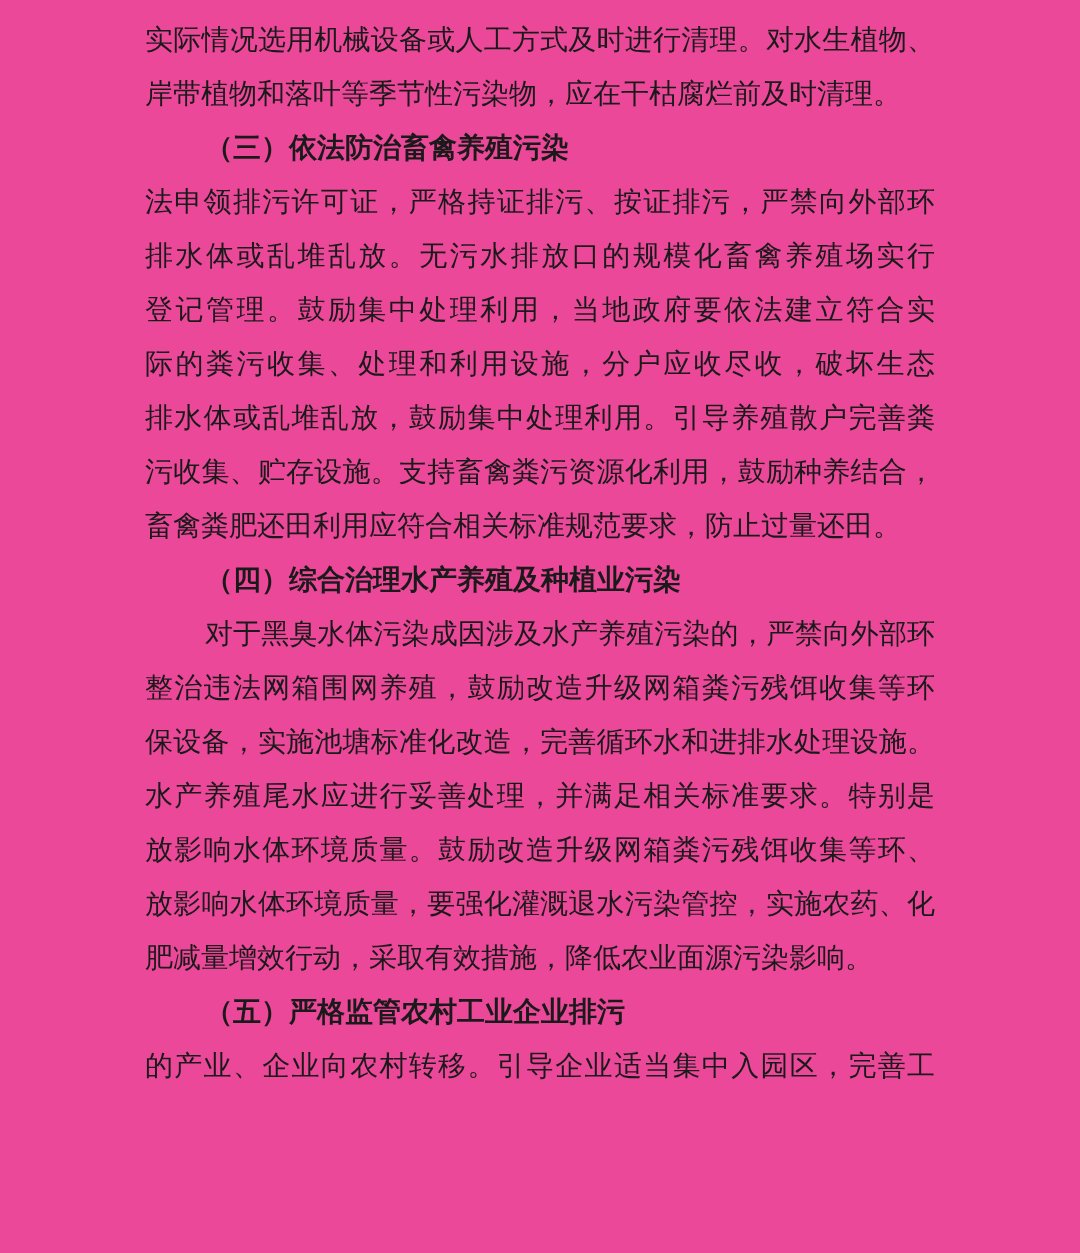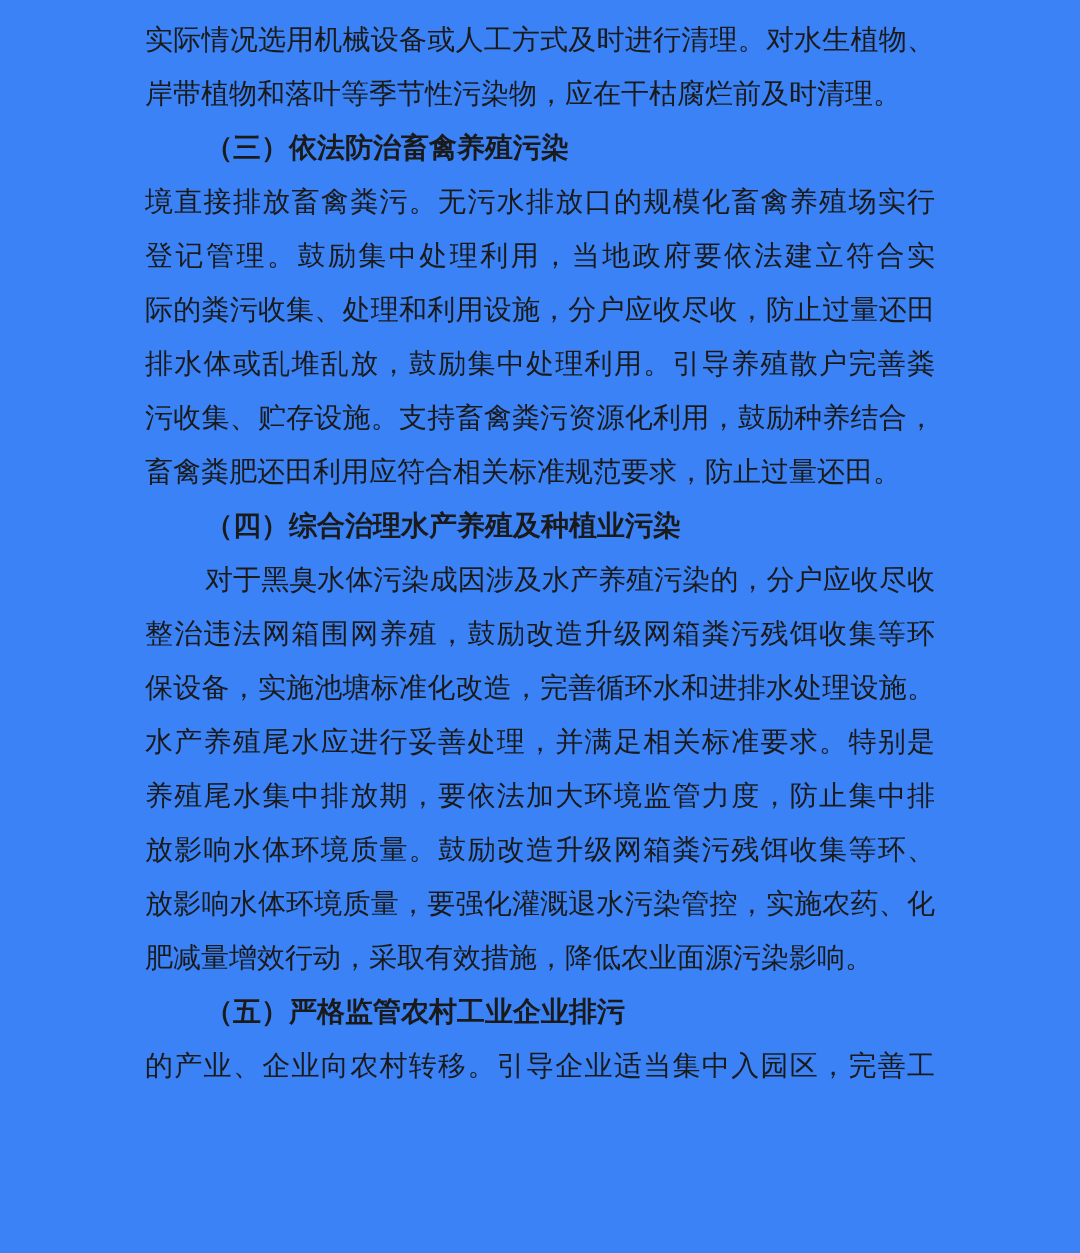--- a/index.html
+++ b/index.html
@@ -5,21 +5,21 @@
   * { box-sizing: border-box; }
   html, body {
     margin: 0;
     padding: 0;
     background: #ffffff;
   }
   .page {
     position: relative;
     width: 1080px;
     height: 1253px;
-    background: #3b82f6;
+    background: #ec4899;
     padding: 13px 145px 0 145px;
     overflow: hidden;
     color: #1a1a1a;
     font-family: "Liberation Serif", "DejaVu Serif", serif;
   }
   .doc { width: 790px; }
   .line {
     height: 54px;
     line-height: 54px;
     font-size: 28px;
@@ -44,36 +44,36 @@
 <main class="page">
   <section class="doc" id="doc-root" style="color: rgb(26, 26, 26);">
       <div class="block paragraph">
         <div class="line fill">实际情况选用机械设备或人工方式及时进行清理。对水生植物、</div>
         <div class="line">岸带植物和落叶等季节性污染物，应在干枯腐烂前及时清理。</div>
       </div>
       <div class="block heading">
         <div class="line indent">（三）依法防治畜禽养殖污染</div>
       </div>
       <div class="block paragraph">
-        <div class="line fill">境直接排放畜禽粪污。无污水排放口的规模化畜禽养殖场实行</div>
+        <div class="line fill">法申领排污许可证，严格持证排污、按证排污，严禁向外部环</div>
+        <div class="line fill">排水体或乱堆乱放。无污水排放口的规模化畜禽养殖场实行</div>
         <div class="line fill">登记管理。鼓励集中处理利用，当地政府要依法建立符合实</div>
-        <div class="line fill">际的粪污收集、处理和利用设施，分户应收尽收，防止过量还田</div>
+        <div class="line fill">际的粪污收集、处理和利用设施，分户应收尽收，破坏生态</div>
         <div class="line fill">排水体或乱堆乱放，鼓励集中处理利用。引导养殖散户完善粪</div>
         <div class="line fill">污收集、贮存设施。支持畜禽粪污资源化利用，鼓励种养结合，</div>
         <div class="line">畜禽粪肥还田利用应符合相关标准规范要求，防止过量还田。</div>
       </div>
       <div class="block heading">
         <div class="line indent">（四）综合治理水产养殖及种植业污染</div>
       </div>
       <div class="block paragraph">
-        <div class="line fill indent">对于黑臭水体污染成因涉及水产养殖污染的，分户应收尽收</div>
+        <div class="line fill indent">对于黑臭水体污染成因涉及水产养殖污染的，严禁向外部环</div>
         <div class="line fill">整治违法网箱围网养殖，鼓励改造升级网箱粪污残饵收集等环</div>
         <div class="line fill">保设备，实施池塘标准化改造，完善循环水和进排水处理设施。</div>
         <div class="line fill">水产养殖尾水应进行妥善处理，并满足相关标准要求。特别是</div>
-        <div class="line fill">养殖尾水集中排放期，要依法加大环境监管力度，防止集中排</div>
         <div class="line fill">放影响水体环境质量。鼓励改造升级网箱粪污残饵收集等环、</div>
         <div class="line fill">放影响水体环境质量，要强化灌溉退水污染管控，实施农药、化</div>
         <div class="line">肥减量增效行动，采取有效措施，降低农业面源污染影响。</div>
       </div>
       <div class="block heading">
         <div class="line indent">（五）严格监管农村工业企业排污</div>
       </div>
       <div class="block paragraph">
         <div class="line fill">的产业、企业向农村转移。引导企业适当集中入园区，完善工</div>
       </div>

